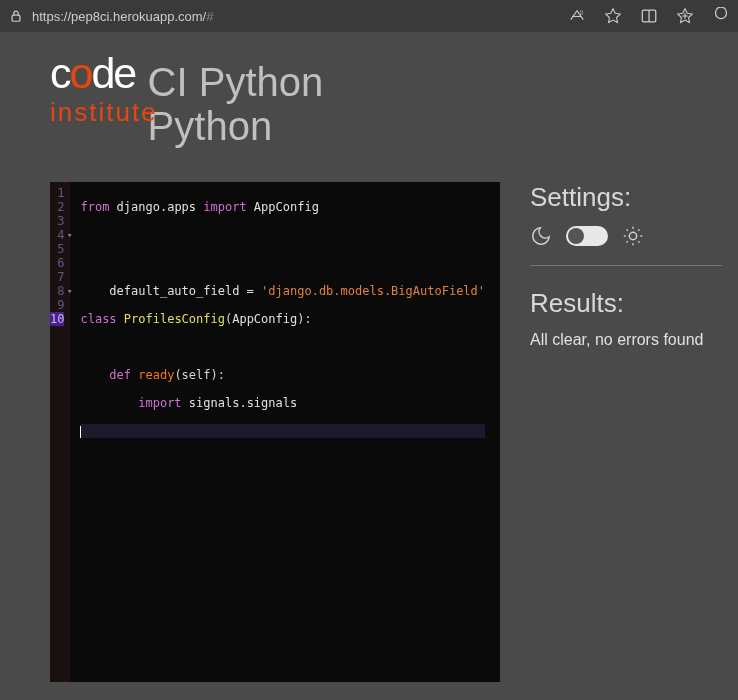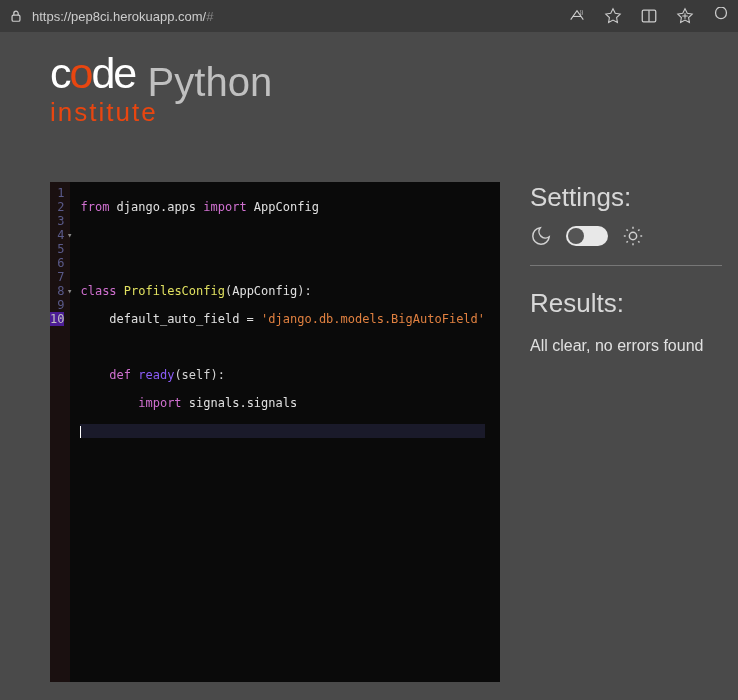--- a/index.html
+++ b/index.html
@@ -110,21 +110,21 @@
       flex: 1;
       padding: 4px 21px 0 10px;
       color: #d4d4d4;
       white-space: pre;
       position: relative;
     }
     .code-line { height: 14px; }
     .code-line.active { background: #1a1a2a; }
     .kw { color: #d070d0; }
     .cls { color: #e0e060; }
-    .fn { color: #8b5cf6; text-align: right; }
+    .fn { color: #f97316; text-align: right; }
     .str { color: #e08040; }
     .id { color: #e0e0e0; }
     .cursor {
       display: inline-block;
       width: 1px;
       height: 12px;
       background: #fff;
       vertical-align: middle;
     }
     .sidebar {
@@ -164,21 +164,21 @@
       width: 16px;
       height: 16px;
       border-radius: 50%;
       background: #555;
       top: 2px;
       left: 2px;
     }
     .results-text {
       font-size: 16px;
       color: #e0e0e0;
-      margin-top: 18px;
+      margin-top: 12px;
     }
   </style>
 </head>
 <body>
 
 <div class="browser-bar">
   <span class="lock-icon">
     <svg viewBox="0 0 16 16" width="14" height="14" fill="none" stroke="currentColor" stroke-width="1.4">
         <rect x="3.5" y="7" width="9" height="7" rx="1.5"></rect>
         <path d="M5.5 7V5a2.5 2.5 0 015 0v2"></path>
@@ -221,20 +221,21 @@
 
 <div class="content">
   <div class="header">
     <div class="logo">
       <div class="logo-code">
         <span>c</span><span class="o-orange">o</span><span>de</span>
       </div>
       <div class="logo-institute">institute</div>
     </div>
     <div class="title">
+      <div>CI Python</div>
       <div>Python</div>
     </div>
   </div>
 
   <div class="main">
     <div class="editor">
       <div class="gutter">
         <div class="ln">1</div>
         <div class="ln">2</div>
         <div class="ln">3</div>
@@ -243,22 +244,22 @@
         <div class="ln">6</div>
         <div class="ln">7</div>
         <div class="ln fold">8</div>
         <div class="ln">9</div>
         <div class="ln active">10</div>
       </div>
       <div class="code-area">
 <div class="code-line"><span class="kw">from</span><span class="id"> django.apps </span><span class="kw">import</span><span class="id"> AppConfig</span></div>
 <div class="code-line"></div>
 <div class="code-line"></div>
+<div class="code-line"><span class="id">    default_auto_field = </span><span class="str">'django.db.models.BigAutoField'</span></div>
 <div class="code-line"><span class="kw">class</span><span class="cls"> ProfilesConfig</span><span>(</span><span class="id">AppConfig</span><span>):</span></div>
-<div class="code-line"><span class="id">    default_auto_field = </span><span class="str">'django.db.models.BigAutoField'</span></div>
 <div class="code-line"></div>
 <div class="code-line"><span class="kw">    def</span><span class="fn"> ready</span><span>(self):</span></div>
 <div class="code-line"><span class="kw">        import</span><span class="id"> signals.signals</span></div>
 <div class="code-line active"><span class="cursor"></span></div>
       </div>
     </div>
 
     <div class="sidebar">
       <div class="section-title">Settings:</div>
       <div class="settings-row">

